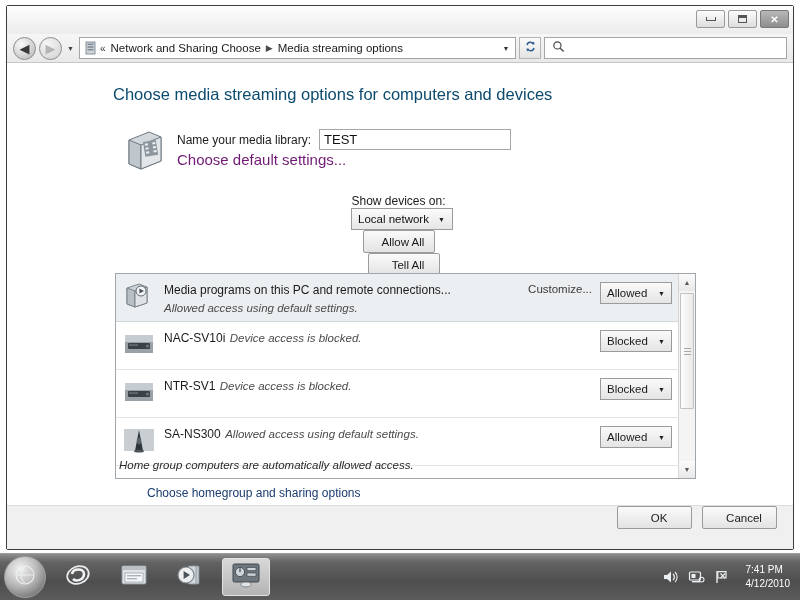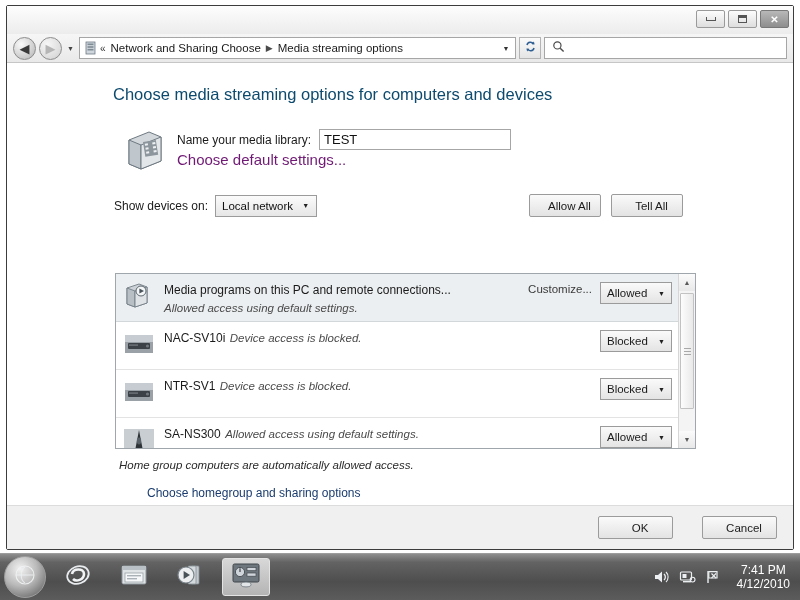--- a/index.html
+++ b/index.html
@@ -194,20 +194,21 @@
     margin-top: 1px;
   }
 
   
   .showrow {
     display: flex;
     align-items: center;
     padding-left: 107px;
     padding-right: 110px;
     margin-top: 20px;
+    flex-direction: column;
   }
   .combo {
     margin-left: 7px;
     width: 102px; height: 22px;
     border: 1px solid #9b9b9b;
     background: linear-gradient(#fbfbfb, #e6e6e6);
     display: flex;
     align-items: center;
     padding-left: 6px;
     font-size: 11.5px;
@@ -230,21 +231,21 @@
     display: flex; align-items: center; justify-content: center;
     font-family: "Liberation Sans", sans-serif;
     padding-left: 9px;
   }
   .btn + .btn { margin-left: 10px; }
 
   
   .listbox {
     position: absolute;
     left: 108px; top: 210px;
-    width: 581px; height: 176px;
+    width: 581px; height: 206px;
     border: 1px solid #9fa7ad;
     background: #ffffff;
     display: flex;
     overflow: hidden;
   }
   .listinner { flex: 1; overflow: hidden; }
   .devrow {
     display: flex;
     align-items: flex-start;
     height: 48px;
@@ -340,24 +341,23 @@
     margin-left: 32px;
   }
 
   .footer {
     position: absolute;
     left: 0; right: 0; bottom: 0;
     height: 44px;
     background: #f0f0f0;
     border-top: 1px solid #dcdcdc;
     display: flex;
-    align-items: center;
     justify-content: flex-end;
     padding-right: 16px;
-    gap: 19px;
+    gap: 0;
   }
   .footer .btn { min-width: 75px; height: 23px; }
 
   
   #taskbar {
     position: absolute;
     left: 0; bottom: 0;
     width: 800px; height: 47px;
     background: linear-gradient(#8e8e8e, #636363 18%, #4e4e4e 60%, #5c5c5c);
     border-top: 1px solid #9d9d9d;
@@ -387,22 +387,21 @@
   }
   .tray {
     margin-left: auto;
     display: flex;
     align-items: center;
     gap: 9px;
     padding-right: 10px;
     color: #f0f0f0;
   }
   .clock {
-    text-align: center;
-    font-size: 12px;
+    font-size: 10px;
     color: #ffffff;
     line-height: 14px;
     padding-left: 6px;
   }
   .tray-icon { display: flex; align-items: center; justify-content: center; }
 </style>
 </head>
 <body>
 
 <div id="screen">

